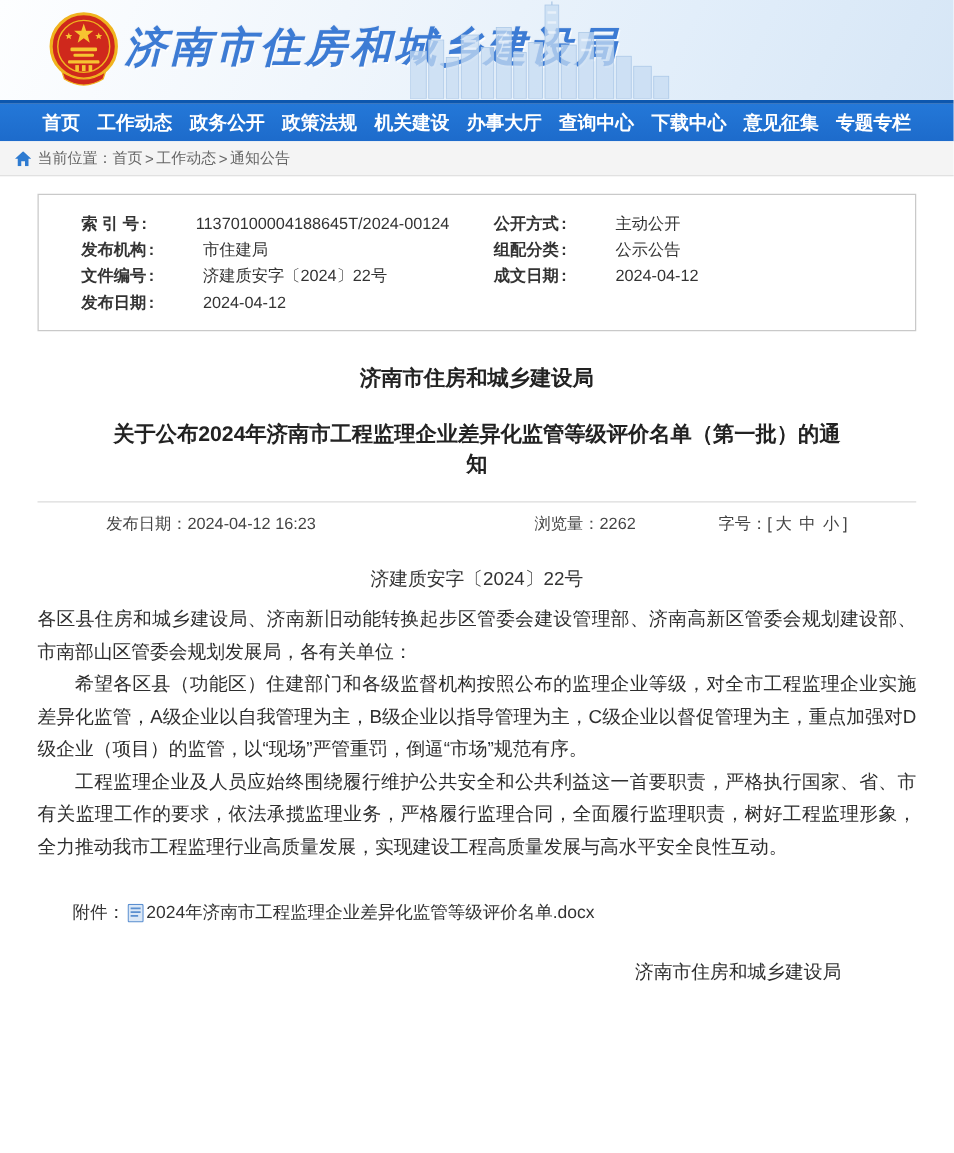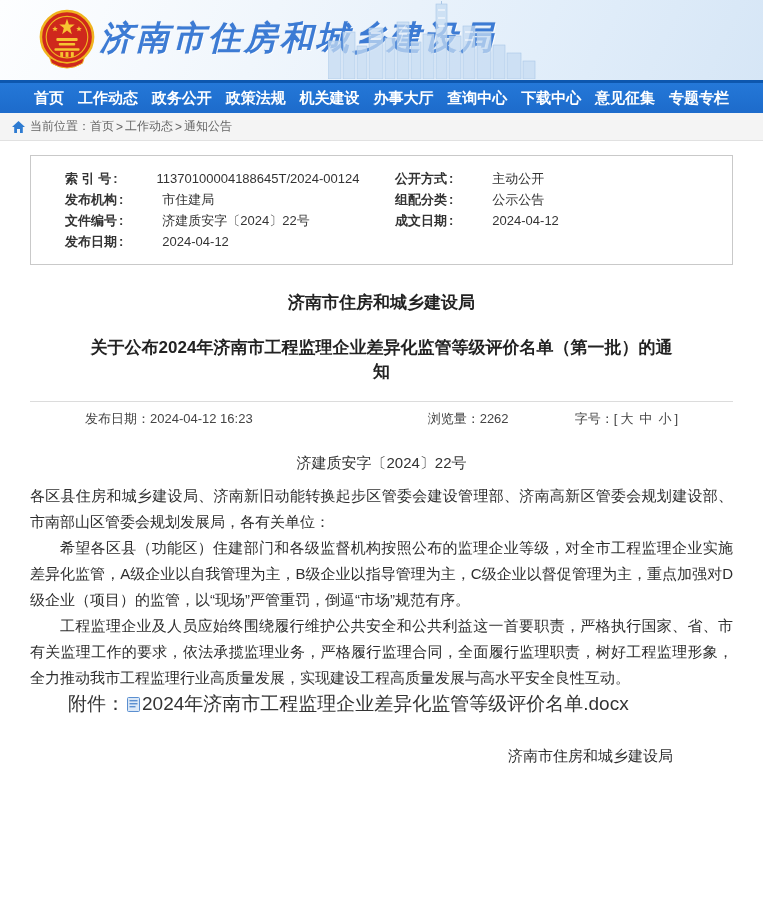--- a/index.html
+++ b/index.html
@@ -120,22 +120,23 @@
   .article-body { margin-top: 10px; }
   .article-body p {
     font-size: 15px;
     line-height: 26px;
     color: #2e2e2e;
     text-align: justify;
   }
   .article-body p.indent { text-indent: 2em; }
 
   .attachment-row {
+    margin-top: 30px;
     padding-left: 2em;
-    font-size: 19px;
+    font-size: 14px;
     color: #333;
     display: flex;
     align-items: center;
   }
   .doc-icon { width: 13px; height: 15px; margin: 0 2px 0 2px; flex: 0 0 auto; }
   .attachment-link { color: #333; text-decoration: none; cursor: pointer; }
 
   .signature-block {
     text-align: right;
     padding-right: 60px;

